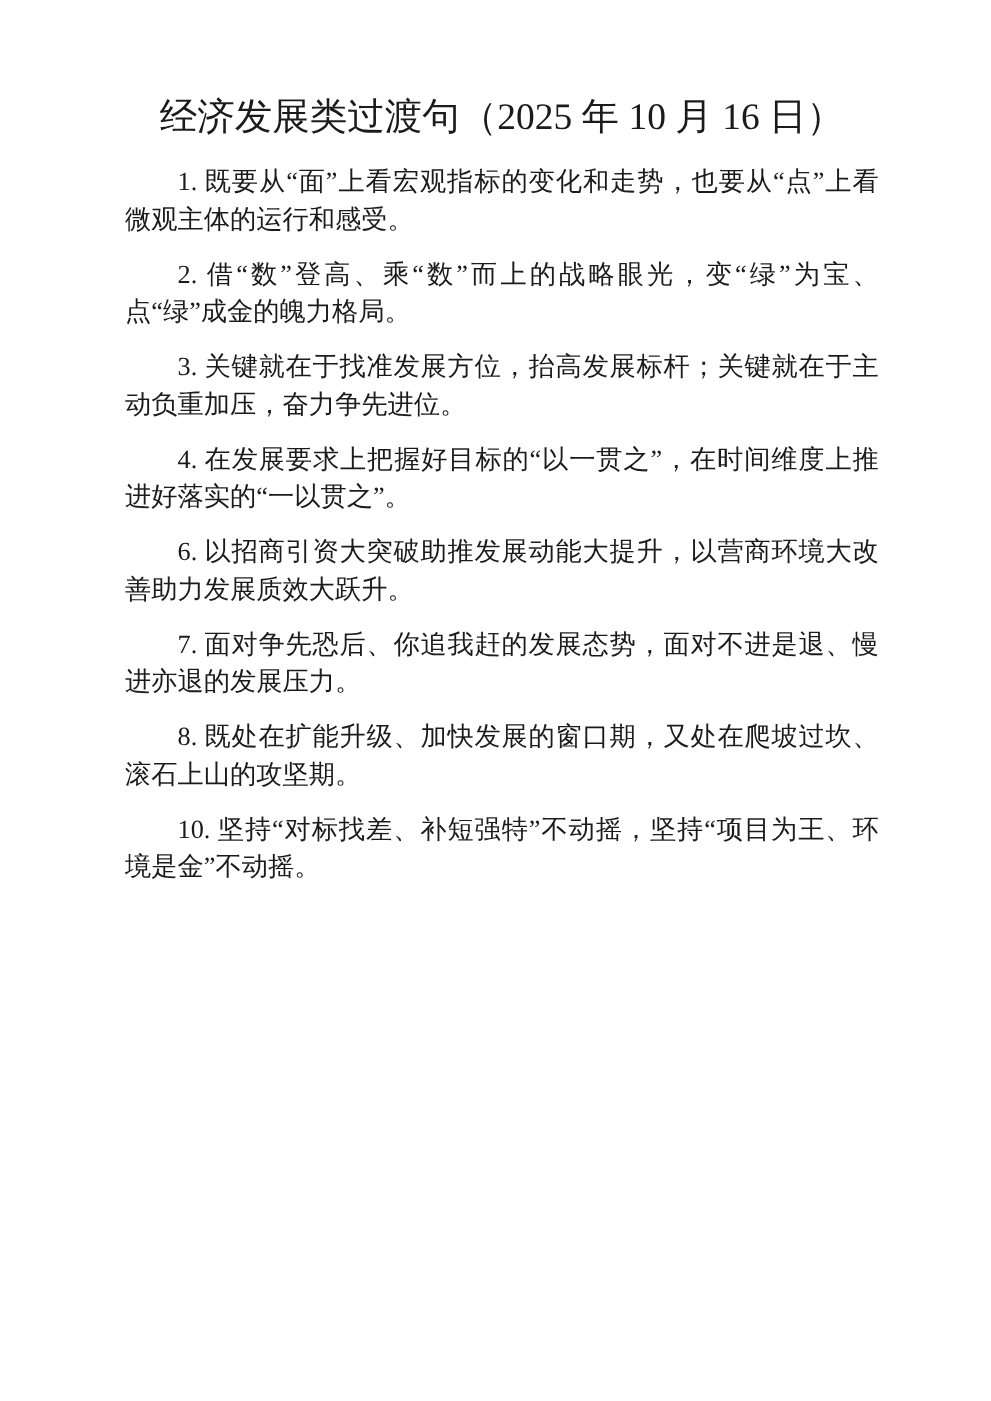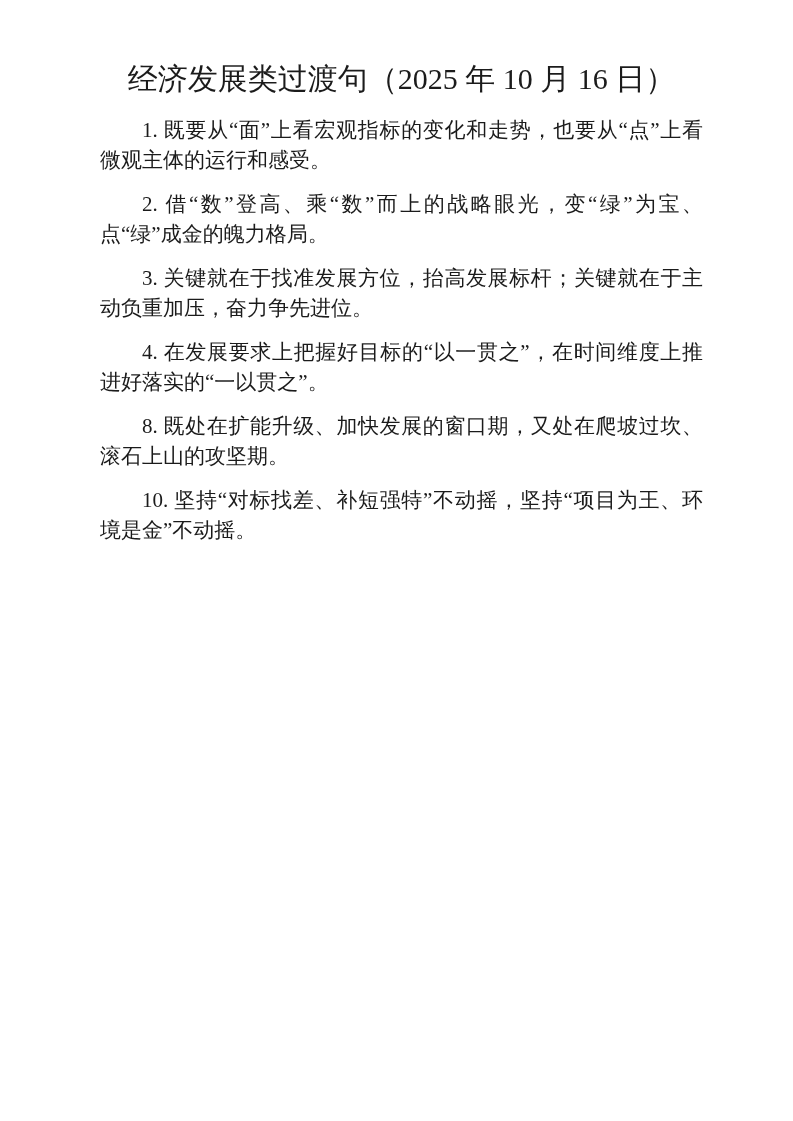--- a/index.html
+++ b/index.html
@@ -10,21 +10,21 @@
     margin:0;
     padding:0;
     background:var(--page-bg);
   }
   .page{
     position:relative;
     width:793px;
     height:1121px;
     background:var(--page-bg);
     box-sizing:border-box;
-    padding:56px 90px 0 100px;
+    padding:71px 90px 0 100px;
     overflow:hidden;
     font-family:"Liberation Serif","DejaVu Serif",serif;
     color:var(--text-color);
   }
   .doc-title{
     font-size:30px;
     font-weight:400;
     line-height:46px;
     text-align:center;
     margin:0 0 13px 0;
@@ -43,15 +43,17 @@
 </head>
 <body>
 
 <div class="page">
   <h1 class="doc-title">经济发展类过渡句（2025 年 10 月 16 日）</h1>
 
   <p class="para">1. 既要从“面”上看宏观指标的变化和走势，也要从“点”上看微观主体的运行和感受。</p>
   <p class="para">2. 借“数”登高、乘“数”而上的战略眼光，变“绿”为宝、点“绿”成金的魄力格局。</p>
   <p class="para">3. 关键就在于找准发展方位，抬高发展标杆；关键就在于主动负重加压，奋力争先进位。</p>
   <p class="para">4. 在发展要求上把握好目标的“以一贯之”，在时间维度上推进好落实的“一以贯之”。</p>
+  <p class="para">6. 以招商引资大突破助推发展动能大提升，以营商环境大改善助力发展质效大跃升。</p>
+  <p class="para">7. 面对争先恐后、你追我赶的发展态势，面对不进是退、慢进亦退的发展压力。</p>
   <p class="para">8. 既处在扩能升级、加快发展的窗口期，又处在爬坡过坎、滚石上山的攻坚期。</p>
   <p class="para">10. 坚持“对标找差、补短强特”不动摇，坚持“项目为王、环境是金”不动摇。</p>
 </div>
 
 </body></html>

